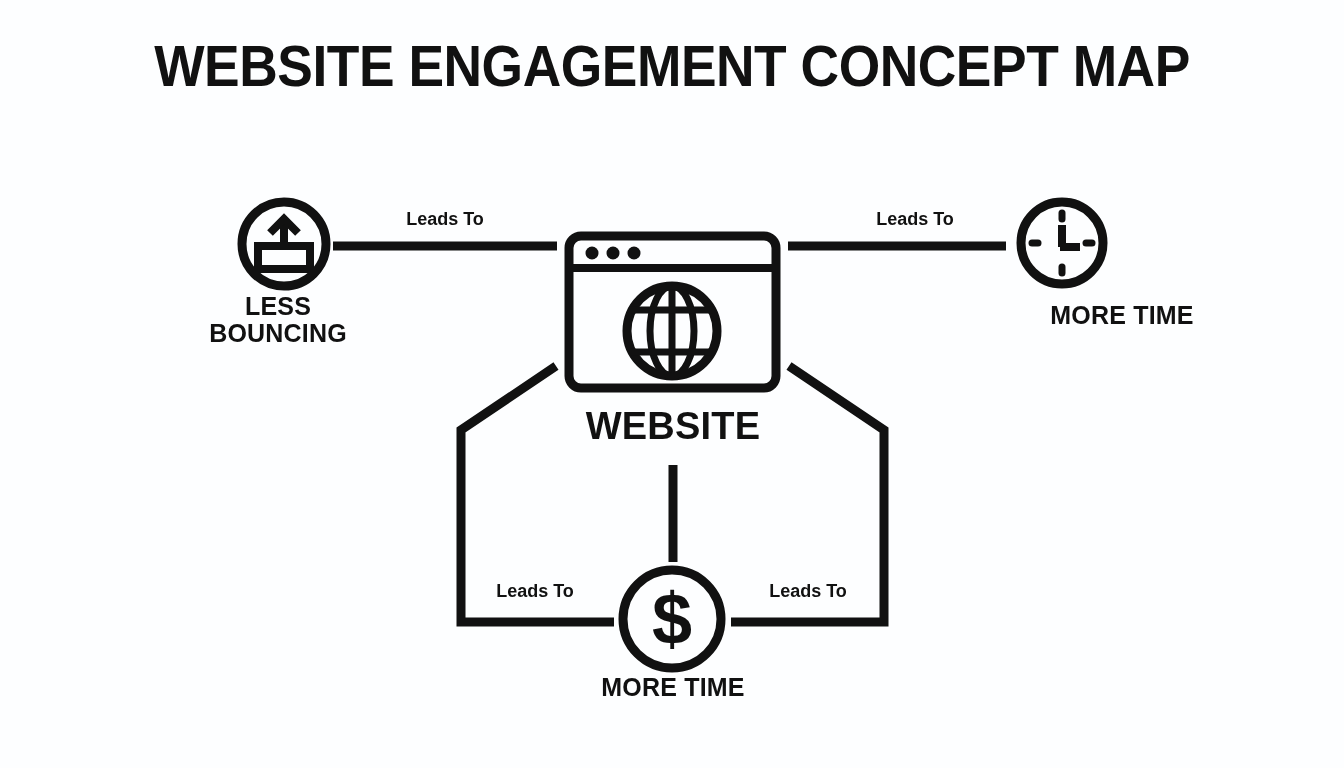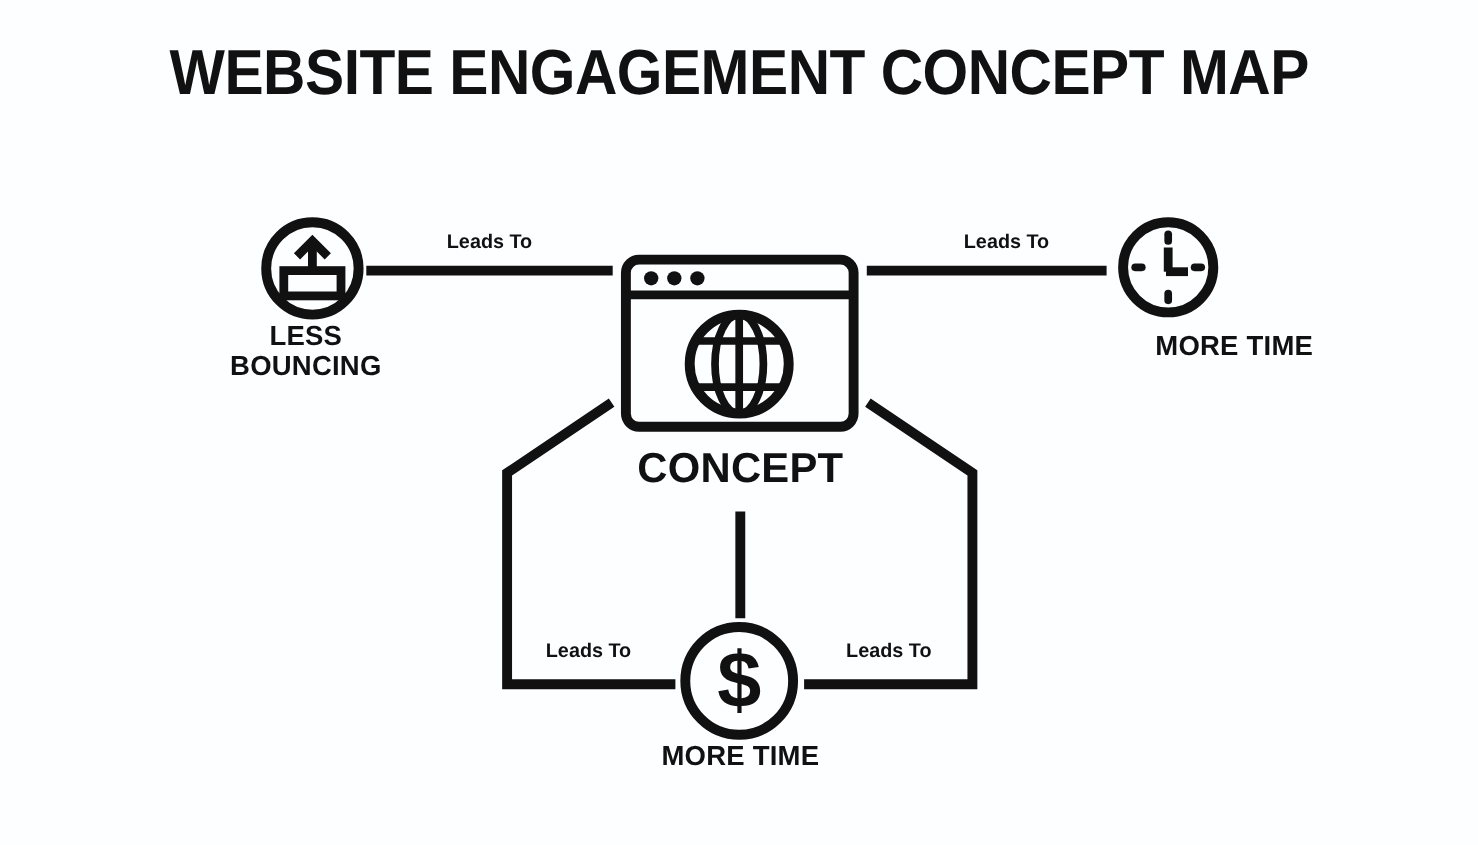--- a/index.html
+++ b/index.html
@@ -179,21 +179,21 @@
 
     <g>
       <circle cx="672" cy="619" r="49" fill="none" stroke="#111111" stroke-width="9"></circle>
       <text x="672" y="619" text-anchor="middle" dominant-baseline="central" font-family="Liberation Sans, sans-serif" font-size="72" font-weight="bold" fill="#111111">$</text>
     </g>
   </svg>
 
   <div class="node-label small label-less-bouncing">LESS
 BOUNCING</div>
 
-  <div class="node-label center label-website">CONCEPT</div>
+  <div class="node-label center label-website">WEBSITE</div>
 
   <div class="node-label small label-more-time">MORE TIME</div>
 
   <div class="node-label small label-more-sales">MORE TIME</div>
 
   <div class="edge-label edge-top-left">Leads To</div>
 
   <div class="edge-label edge-top-right">Leads To</div>
 
   <div class="edge-label edge-bottom-left">Leads To</div>

